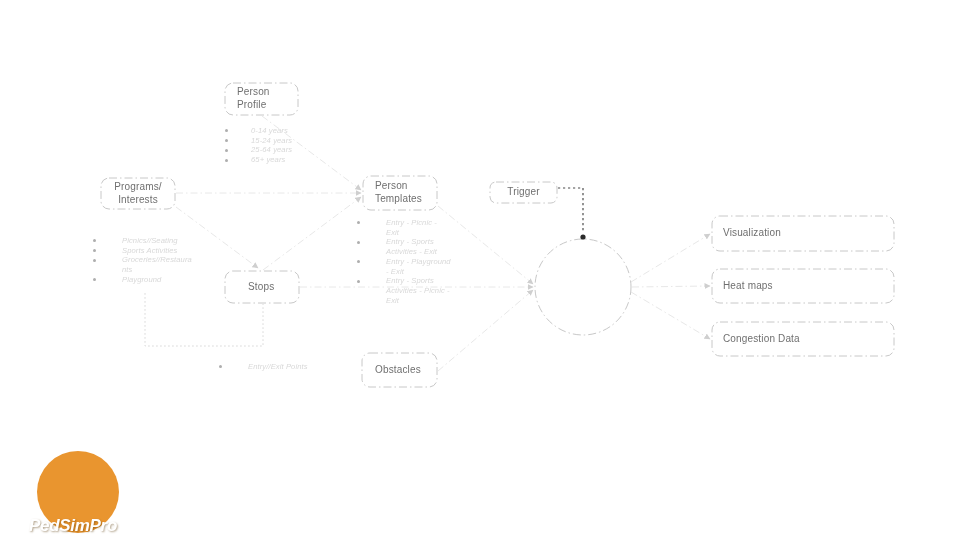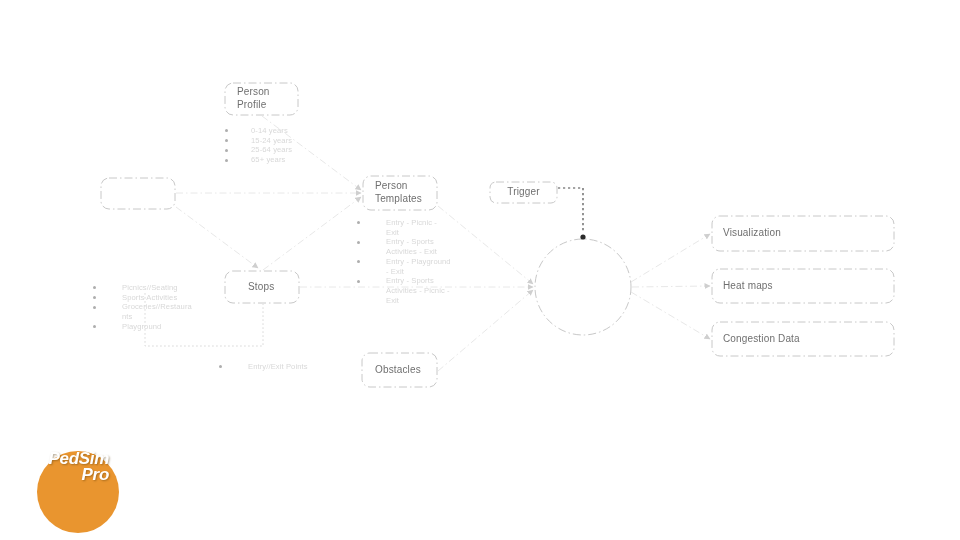--- a/index.html
+++ b/index.html
@@ -4,30 +4,30 @@
 <style>
   html,body{margin:0;padding:0;background:#ffffff;}
   .slide{position:relative;width:960px;height:540px;background:#ffffff;overflow:hidden;
          font-family:"Liberation Sans",sans-serif;}
   svg.diagram{position:absolute;left:0;top:0;}
   .nodelabel{position:absolute;display:flex;align-items:center;
              font-size:10px;color:#6f6f6f;line-height:1.28;letter-spacing:.15px;
              white-space:pre-line;}
   .nodelabel.center{justify-content:center;text-align:center;}
   .blist{position:absolute;font-size:7.6px;line-height:9.7px;color:#d8d8d8;letter-spacing:.1px;}
-  .brow{display:flex;}
+  .brow{display:flex;font-style:italic;}
   .bdot{flex:0 0 3px;width:3px;height:3px;border-radius:50%;background:#aeaeae;margin-top:3.4px;}
   .btxt{overflow-wrap:anywhere;}
   .pp .bdot{margin-right:23px}.pp .btxt{width:80px}
   .pi .bdot{margin-right:26px}.pi .btxt{width:70px}
   .pt .bdot{margin-right:26px}.pt .btxt{width:66px}
   .sn .bdot{margin-right:26px}.sn .btxt{width:90px}
   .ob .bdot{margin-right:26px}.ob .btxt{width:80px}
   .logo{position:absolute;left:37px;top:451px;width:82px;height:82px;border-radius:50%;
-        background:#E9952F;display:flex;flex-direction:column;justify-content:flex-start;
+        background:#E9952F;display:flex;flex-direction:row;justify-content:center;
         align-items:flex-end;padding-right:10px;box-sizing:border-box;}
   .logo .l1,.logo .l2{color:#ffffff;font-weight:bold;font-style:italic;font-size:17px;
         line-height:15.5px;text-shadow:1px 1px 2px rgba(90,60,10,.45);letter-spacing:-.3px;}
 </style>
 </head>
 <body>
 
 <div class="slide">
 
   <svg class="diagram" width="960" height="540" viewBox="0 0 960 540">
@@ -64,20 +64,22 @@
     </g>
 
     <polyline points="145,293 145,346 263,346 263,304" fill="none" stroke="#dcdcdc" stroke-width="1" stroke-dasharray="1.8 2.2"></polyline>
 
     <polyline points="558,188 583,188 583,233" fill="none" stroke="#4d4d4d" stroke-width="1.2" stroke-dasharray="2.2 2.8"></polyline>
     <circle cx="583" cy="237" r="2.6" fill="#2b2b2b"></circle>
   </svg>
 
   <div class="nodelabel" style="left:237px;top:83px;height:32px;">Person
 Profile</div>
+  <div class="nodelabel center" style="left:101px;top:178px;width:74px;height:31px;">Programs/
+Interests</div>
   <div class="nodelabel" style="left:248px;top:271px;height:32px;">Stops</div>
   <div class="nodelabel" style="left:375px;top:176px;height:34px;">Person
 Templates</div>
   <div class="nodelabel center" style="left:490px;top:182px;width:67px;height:21px;">Trigger</div>
   <div class="nodelabel" style="left:375px;top:353px;height:34px;">Obstacles</div>
   <div class="nodelabel" style="left:723px;top:216px;height:35px;">Visualization</div>
   <div class="nodelabel" style="left:723px;top:269px;height:34px;">Heat maps</div>
   <div class="nodelabel" style="left:723px;top:322px;height:34px;">Congestion Data</div>
 
   <div class="blist pp" style="left:225px;top:126px;">
@@ -92,21 +94,21 @@
     <div class="brow">
         <span class="bdot"></span>
         <span class="btxt">25-64 years</span>
       </div>
     <div class="brow">
         <span class="bdot"></span>
         <span class="btxt">65+ years</span>
       </div>
   </div>
 
-  <div class="blist pi" style="left:93px;top:236px;margin-top:47px;">
+  <div class="blist pi" style="left:93px;top:236px;">
     <div class="brow">
         <span class="bdot"></span>
         <span class="btxt">Picnics//Seating</span>
       </div>
     <div class="brow">
         <span class="bdot"></span>
         <span class="btxt">Sports Activities</span>
       </div>
     <div class="brow">
         <span class="bdot"></span>

